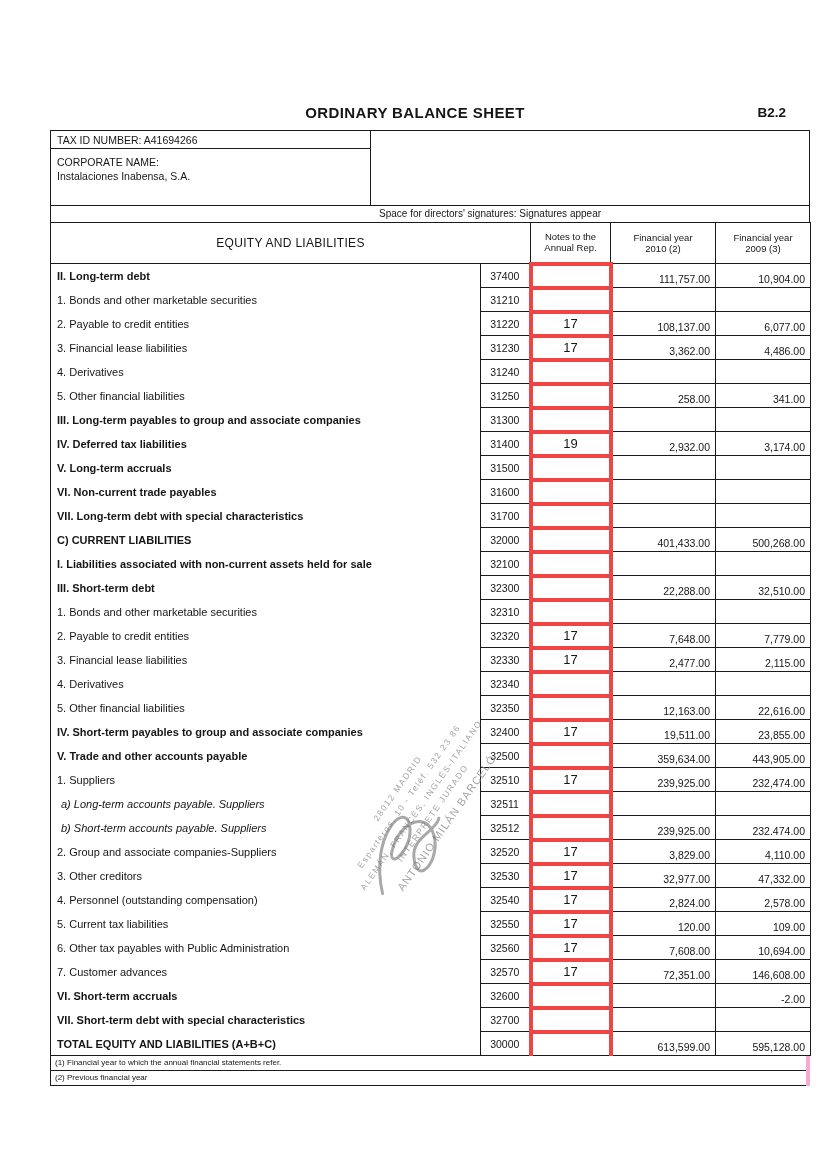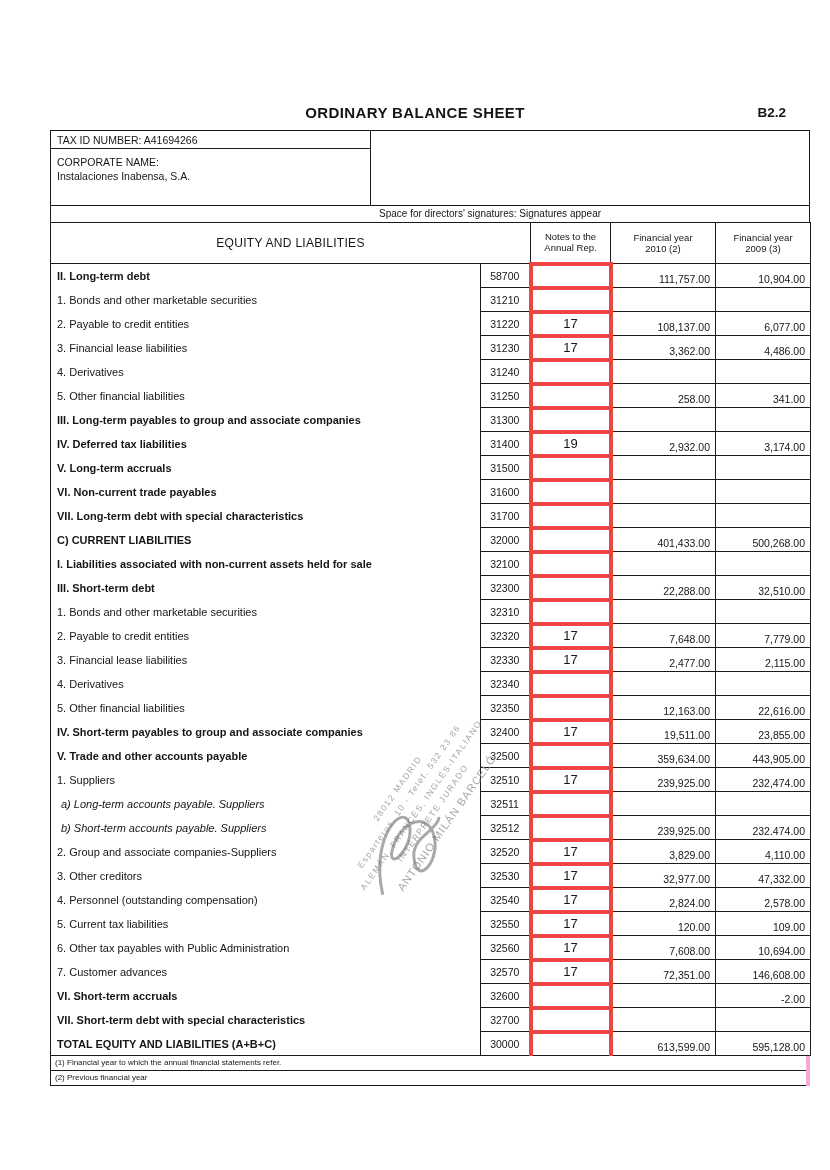--- a/index.html
+++ b/index.html
@@ -108,21 +108,21 @@
           </th>
           <th class="th-small">
             <div>Financial year</div>
             <div>2009 (3)</div>
           </th>
         </tr>
       </thead>
       <tbody>
           <tr class="bold">
     <td class="c-label">II. Long-term debt</td>
-    <td class="c-code">58700</td>
+    <td class="c-code">37400</td>
     <td class="c-notes"></td>
     <td class="c-amt">111,757.00</td>
     <td class="c-amt">10,904.00</td>
   </tr>
           <tr class="normal">
     <td class="c-label">1. Bonds and other marketable securities</td>
     <td class="c-code">31210</td>
     <td class="c-notes"></td>
     <td class="c-amt"></td>
     <td class="c-amt"></td>

